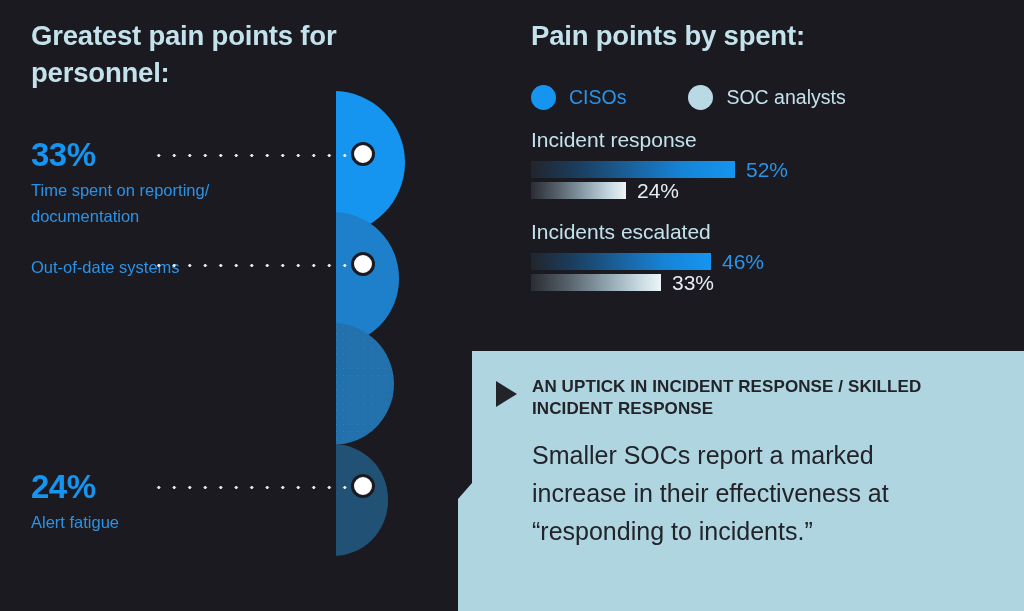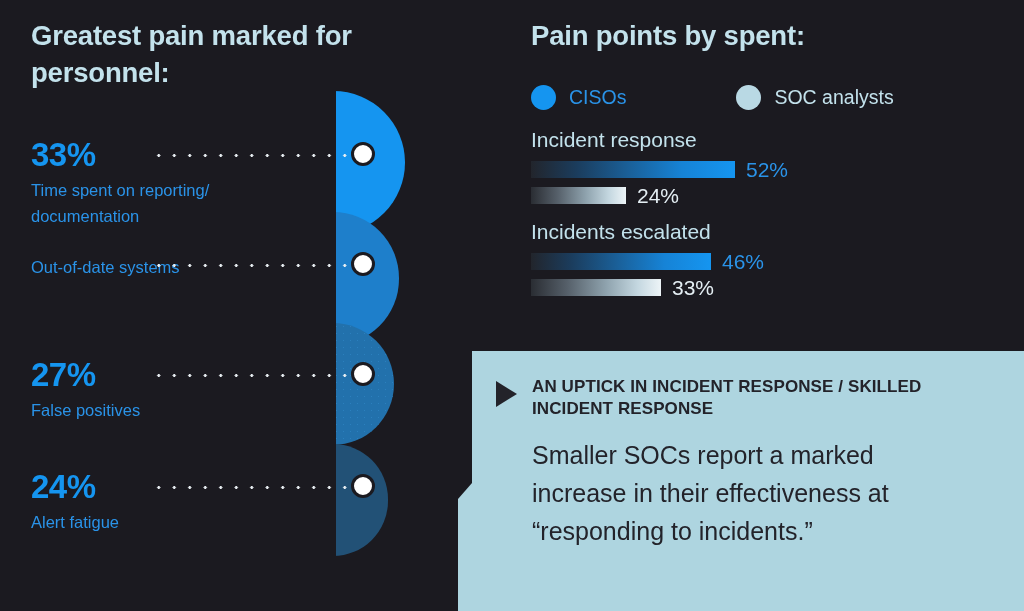--- a/index.html
+++ b/index.html
@@ -126,21 +126,20 @@
     color: #c3e2ec;
     letter-spacing: -0.2px;
   }
 
   .legend {
     position: absolute;
     left: 531px;
     top: 85px;
     display: flex;
     align-items: center;
-    gap: 48px;
   }
   .legend-item {
     display: flex;
     align-items: center;
   }
   .legend-item + .legend-item { margin-left: 62px; }
   .legend-dot {
     width: 25px;
     height: 25px;
     border-radius: 50%;
@@ -157,21 +156,20 @@
   .bar-group-2 { top: 220px; }
   .bar-group-title {
     font-size: 21px;
     color: #c3e2ec;
     margin-bottom: 7px;
   }
   .bar-row {
     display: flex;
     align-items: center;
     height: 21px;
-    margin-top: 5px;
   }
   .bar-track { height: 17px; position: relative; }
   .bar-fill {
     height: 100%;
     position: relative;
     overflow: hidden;
   }
   .bar-fill::after {
     content: "";
     position: absolute;
@@ -234,21 +232,21 @@
     line-height: 1.52;
     color: #23232a;
     width: 400px;
   }
 </style>
 </head>
 <body>
 
 <div id="infographic">
 
-  <div class="left-heading">Greatest pain marked for personnel:</div>
+  <div class="left-heading">Greatest pain points for personnel:</div>
 
   <div class="semi-stack">
     <div class="semi semi-1"></div>
     <div class="semi semi-2"></div>
     <div class="semi semi-3"></div>
     <div class="semi semi-4"></div>
   </div>
   <div class="spine"></div>
 
   <div class="stat stat-1">
@@ -257,26 +255,20 @@
     <div class="leader"></div>
     <div class="node"></div>
   </div>
 
   <div class="stat stat-2">
     <div class="stat-label">Out-of-date systems</div>
     <div class="leader"></div>
     <div class="node"></div>
   </div>
 
-  <div class="stat stat-3">
-    <div class="stat-pct">27%</div>
-    <div class="stat-label">False positives</div>
-    <div class="leader"></div>
-    <div class="node"></div>
-  </div>
 
   <div class="stat stat-4">
     <div class="stat-pct">24%</div>
     <div class="stat-label">Alert fatigue</div>
     <div class="leader"></div>
     <div class="node"></div>
   </div>
 
   <div class="right-heading">Pain points by spent:</div>
 

